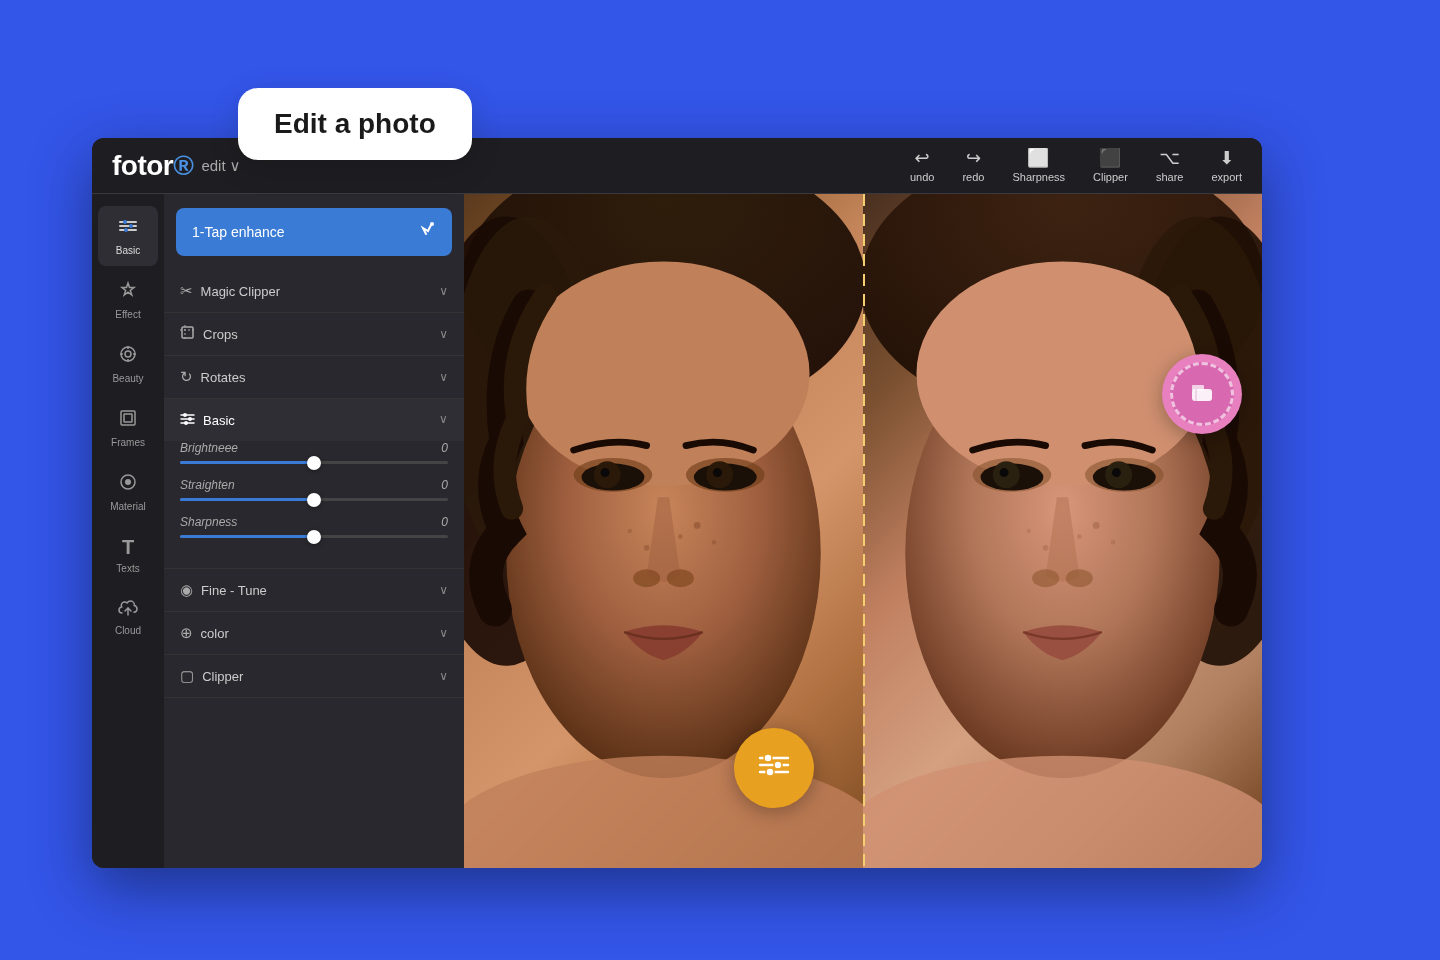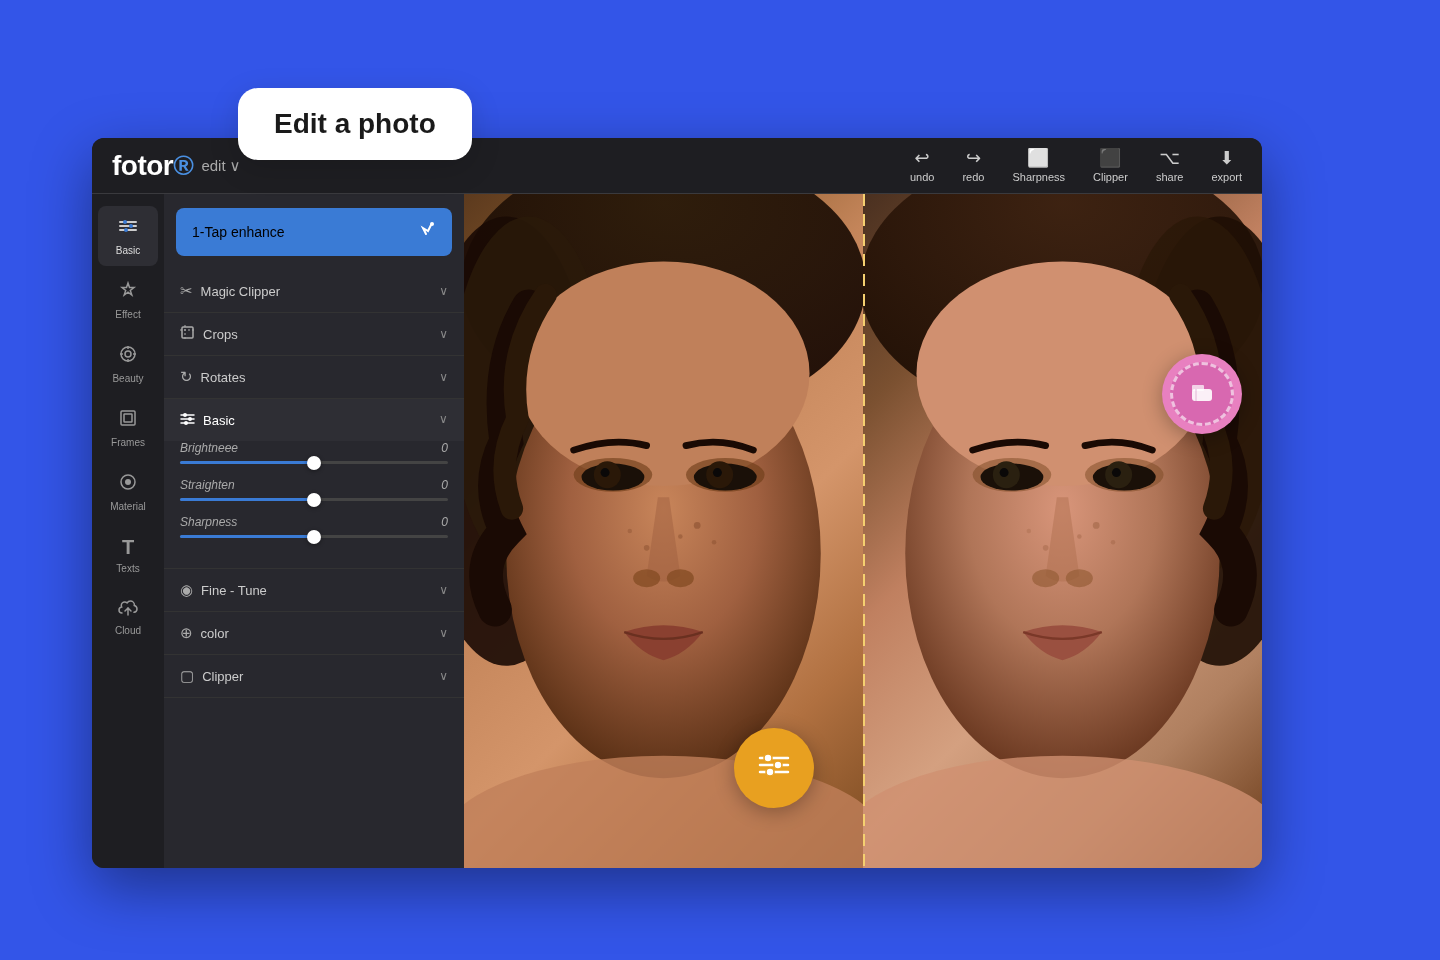--- a/index.html
+++ b/index.html
@@ -154,21 +154,21 @@
       background: #3a7bd5;
       border-radius: 8px;
       padding: 12px 16px;
       display: flex;
       align-items: center;
       justify-content: space-between;
       cursor: pointer;
       flex-shrink: 0;
     }
     .enhance-btn-label {
-      color: #000000;
+      color: #ffffff;
       font-size: 14px;
       font-weight: 500;
     }
     .enhance-btn-icon {
       color: white;
       font-size: 16px;
     }
 
     
     .panel-section {

